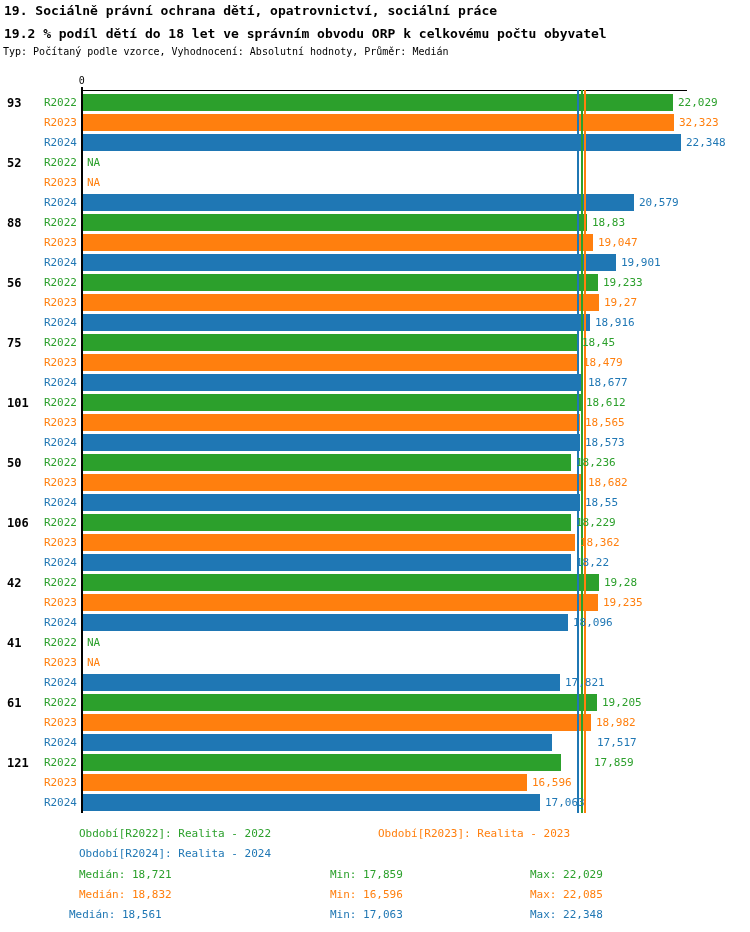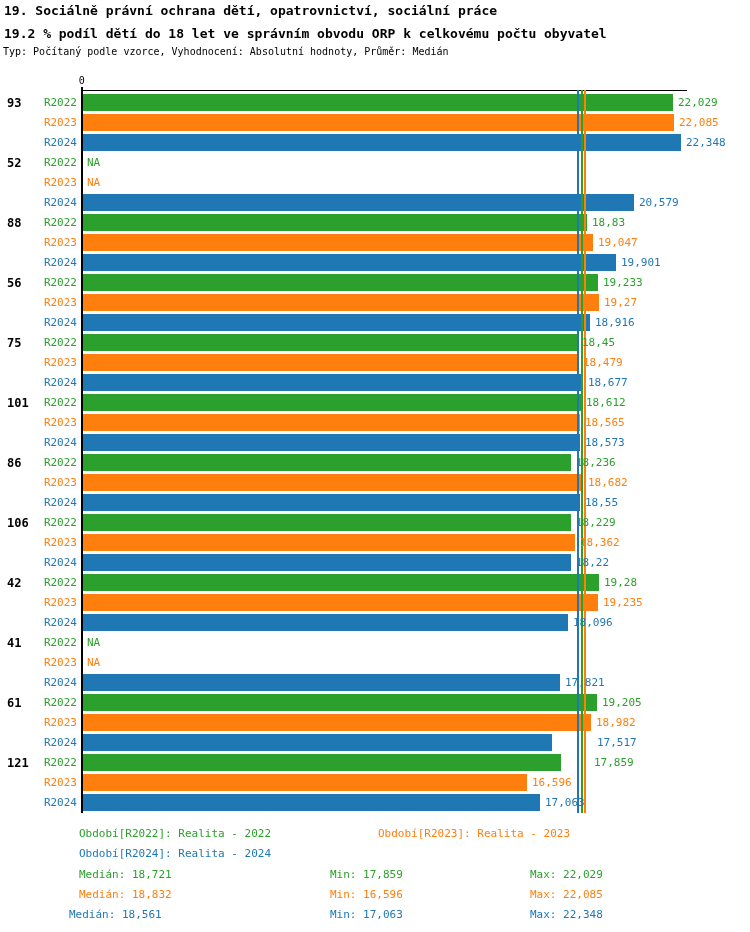--- a/index.html
+++ b/index.html
@@ -31,21 +31,21 @@
   <div class="abs axis-h"></div>
   <div class="abs axis-v"></div>
 
   <div id="plot">
       <div class="abs grp" style="left: 7px; top: 96px;">93</div>
       <div class="abs rowlab" style="top: 96px; color: rgb(44, 160, 44);">R2022</div>
       <div class="abs bar" style="left: 83px; top: 94px; width: 590px; background: rgb(44, 160, 44);"></div>
       <div class="abs val" style="left: 678px; top: 96px; color: rgb(44, 160, 44);">22,029</div>
       <div class="abs rowlab" style="top: 116px; color: rgb(255, 127, 14);">R2023</div>
       <div class="abs bar" style="left: 83px; top: 114px; width: 591px; background: rgb(255, 127, 14);"></div>
-      <div class="abs val" style="left: 679px; top: 116px; color: rgb(255, 127, 14);">22,085</div>
+      <div class="abs val" style="left: 679px; top: 116px; color: rgb(255, 127, 14);">32,323</div>
       <div class="abs rowlab" style="top: 136px; color: rgb(31, 119, 180);">R2024</div>
       <div class="abs bar" style="left: 83px; top: 134px; width: 598px; background: rgb(31, 119, 180);"></div>
       <div class="abs val" style="left: 686px; top: 136px; color: rgb(31, 119, 180);">22,348</div>
       <div class="abs grp" style="left: 7px; top: 156px;">52</div>
       <div class="abs rowlab" style="top: 156px; color: rgb(44, 160, 44);">R2022</div>
       <div class="abs val" style="left: 87px; top: 156px; color: rgb(44, 160, 44);">NA</div>
       <div class="abs rowlab" style="top: 176px; color: rgb(255, 127, 14);">R2023</div>
       <div class="abs val" style="left: 87px; top: 176px; color: rgb(255, 127, 14);">NA</div>
       <div class="abs rowlab" style="top: 196px; color: rgb(31, 119, 180);">R2024</div>
       <div class="abs bar" style="left: 83px; top: 194px; width: 551px; background: rgb(31, 119, 180);"></div>
@@ -83,21 +83,21 @@
       <div class="abs grp" style="left: 7px; top: 396px;">101</div>
       <div class="abs rowlab" style="top: 396px; color: rgb(44, 160, 44);">R2022</div>
       <div class="abs bar" style="left: 83px; top: 394px; width: 498px; background: rgb(44, 160, 44);"></div>
       <div class="abs val" style="left: 586px; top: 396px; color: rgb(44, 160, 44);">18,612</div>
       <div class="abs rowlab" style="top: 416px; color: rgb(255, 127, 14);">R2023</div>
       <div class="abs bar" style="left: 83px; top: 414px; width: 497px; background: rgb(255, 127, 14);"></div>
       <div class="abs val" style="left: 585px; top: 416px; color: rgb(255, 127, 14);">18,565</div>
       <div class="abs rowlab" style="top: 436px; color: rgb(31, 119, 180);">R2024</div>
       <div class="abs bar" style="left: 83px; top: 434px; width: 497px; background: rgb(31, 119, 180);"></div>
       <div class="abs val" style="left: 585px; top: 436px; color: rgb(31, 119, 180);">18,573</div>
-      <div class="abs grp" style="left: 7px; top: 456px;">86</div>
+      <div class="abs grp" style="left: 7px; top: 456px;">50</div>
       <div class="abs rowlab" style="top: 456px; color: rgb(44, 160, 44);">R2022</div>
       <div class="abs bar" style="left: 83px; top: 454px; width: 488px; background: rgb(44, 160, 44);"></div>
       <div class="abs val" style="left: 576px; top: 456px; color: rgb(44, 160, 44);">18,236</div>
       <div class="abs rowlab" style="top: 476px; color: rgb(255, 127, 14);">R2023</div>
       <div class="abs bar" style="left: 83px; top: 474px; width: 500px; background: rgb(255, 127, 14);"></div>
       <div class="abs val" style="left: 588px; top: 476px; color: rgb(255, 127, 14);">18,682</div>
       <div class="abs rowlab" style="top: 496px; color: rgb(31, 119, 180);">R2024</div>
       <div class="abs bar" style="left: 83px; top: 494px; width: 497px; background: rgb(31, 119, 180);"></div>
       <div class="abs val" style="left: 585px; top: 496px; color: rgb(31, 119, 180);">18,55</div>
       <div class="abs grp" style="left: 7px; top: 516px;">106</div>

